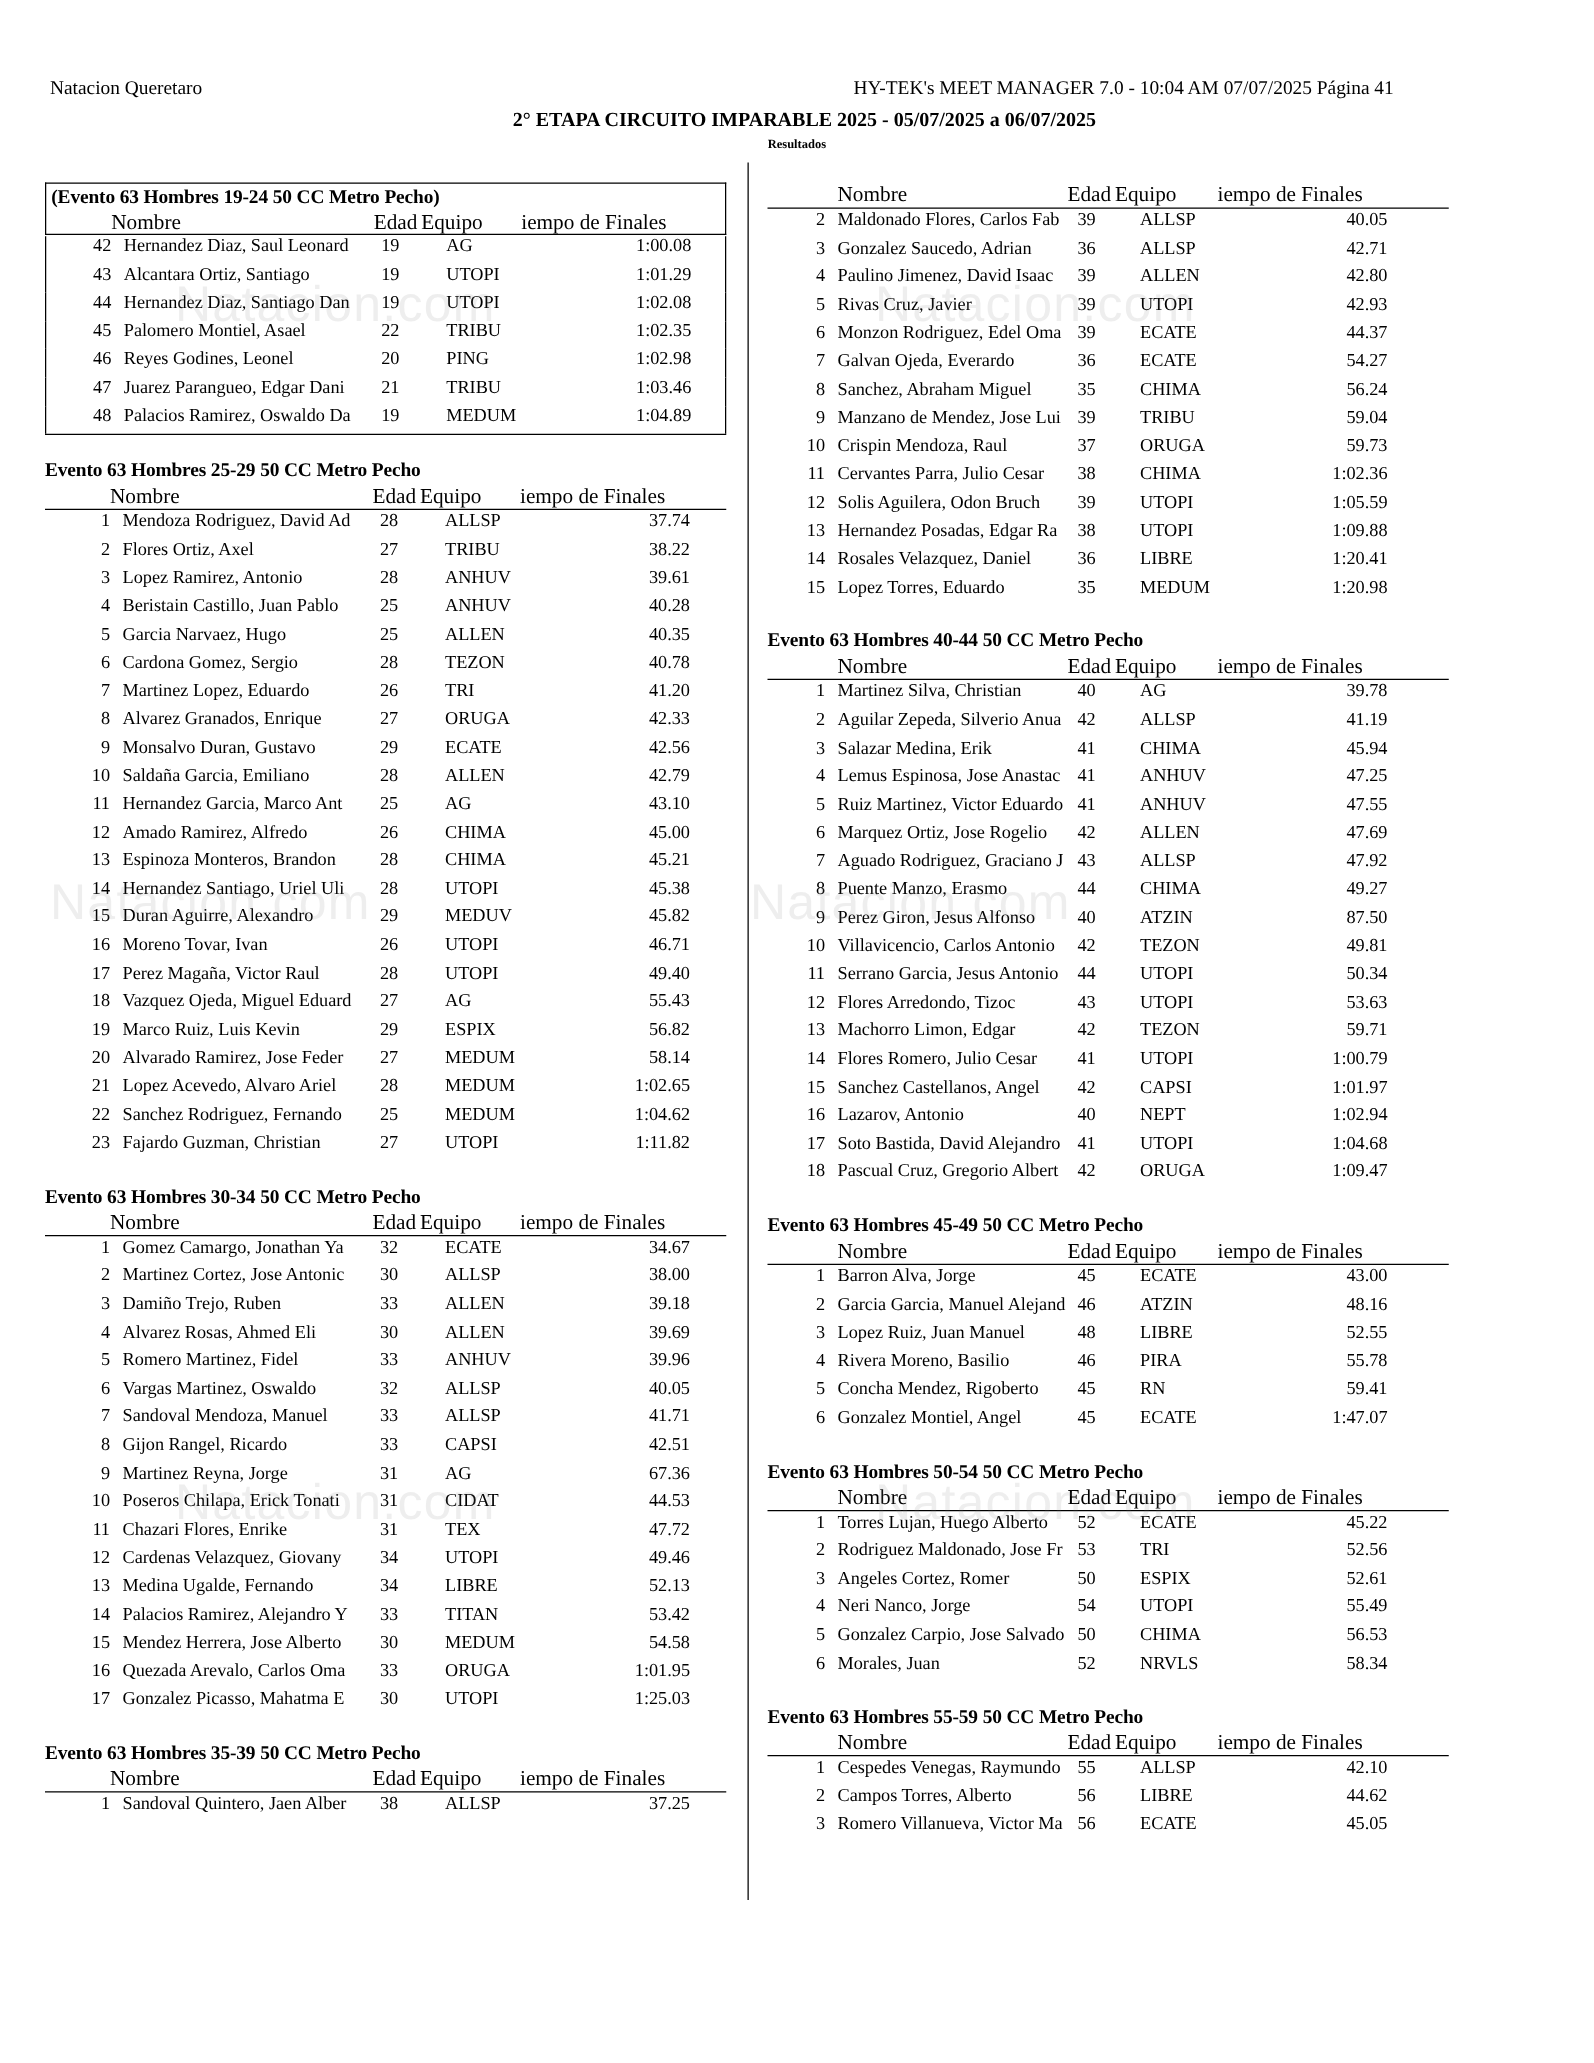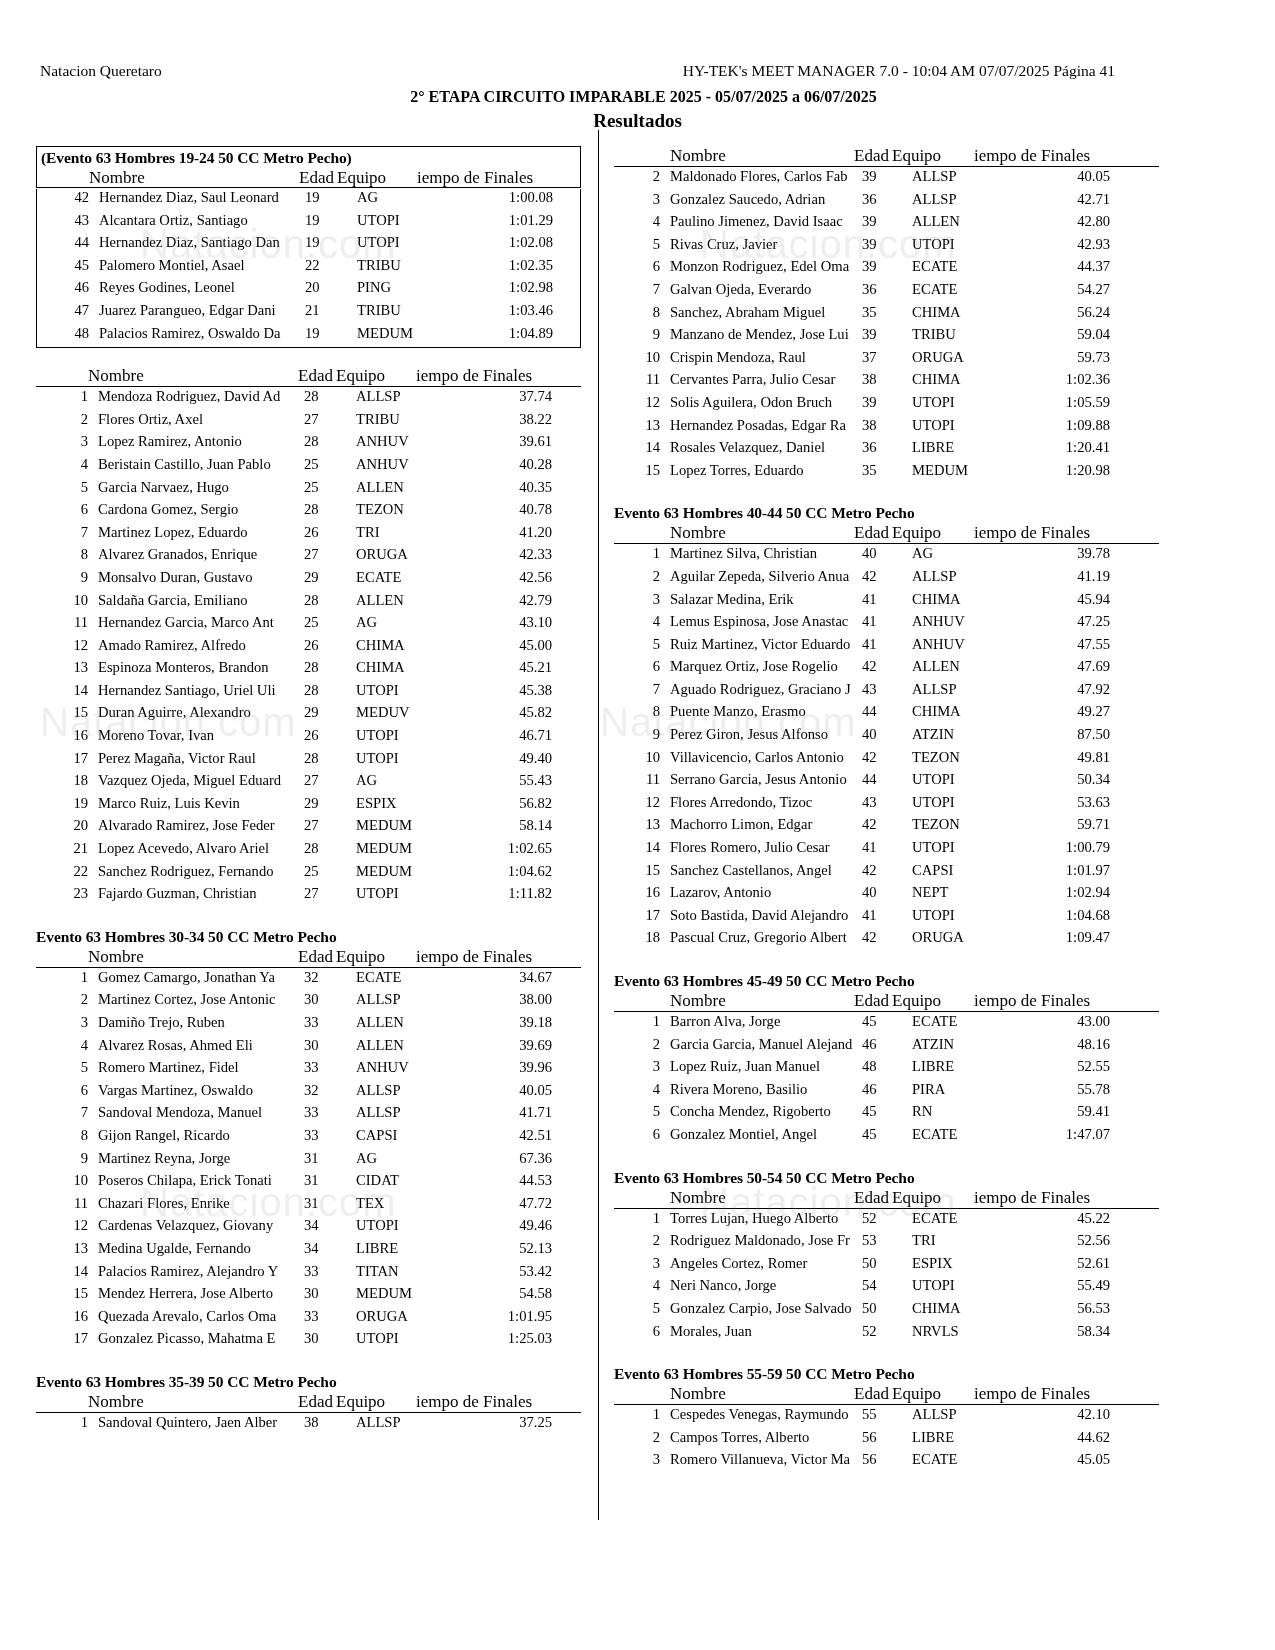--- a/index.html
+++ b/index.html
@@ -50,21 +50,21 @@
     text-align: center;
     font-size: 16px;
     font-weight: bold;
   }
   .hdr-sub {
     position: absolute;
     top: 48px;
     left: 0;
     right: 0;
     text-align: center;
-    font-size: 19px;
+    font-size: 10px;
     font-weight: bold;
   }
   .columns {
     position: absolute;
     top: 130px;
     left: 36px;
     width: 1203px;
     height: 1450px;
   }
   .col {
@@ -272,20 +272,21 @@
             <span class="c-place">48</span>
             <span class="c-name">Palacios Ramirez, Oswaldo Da</span>
             <span class="c-age">19</span>
             <span class="c-team">MEDUM</span>
             <span class="c-time">1:04.89</span>
           </div>
           <div class="boxend"></div>
           <div class="spacer14"></div>
         </div>
         <div class="evt">
+          <div class="evt-title">Evento 63  Hombres 25-29 50 CC Metro Pecho</div>
           <div class="col-head">
             <span class="h-name">Nombre</span>
             <span class="h-age">Edad</span>
             <span class="h-team">Equipo</span>
             <span class="h-time">iempo de Finales</span>
           </div>
           <div class="row">
             <span class="c-place">1</span>
             <span class="c-name">Mendoza Rodriguez, David Ad</span>
             <span class="c-age">28</span>

